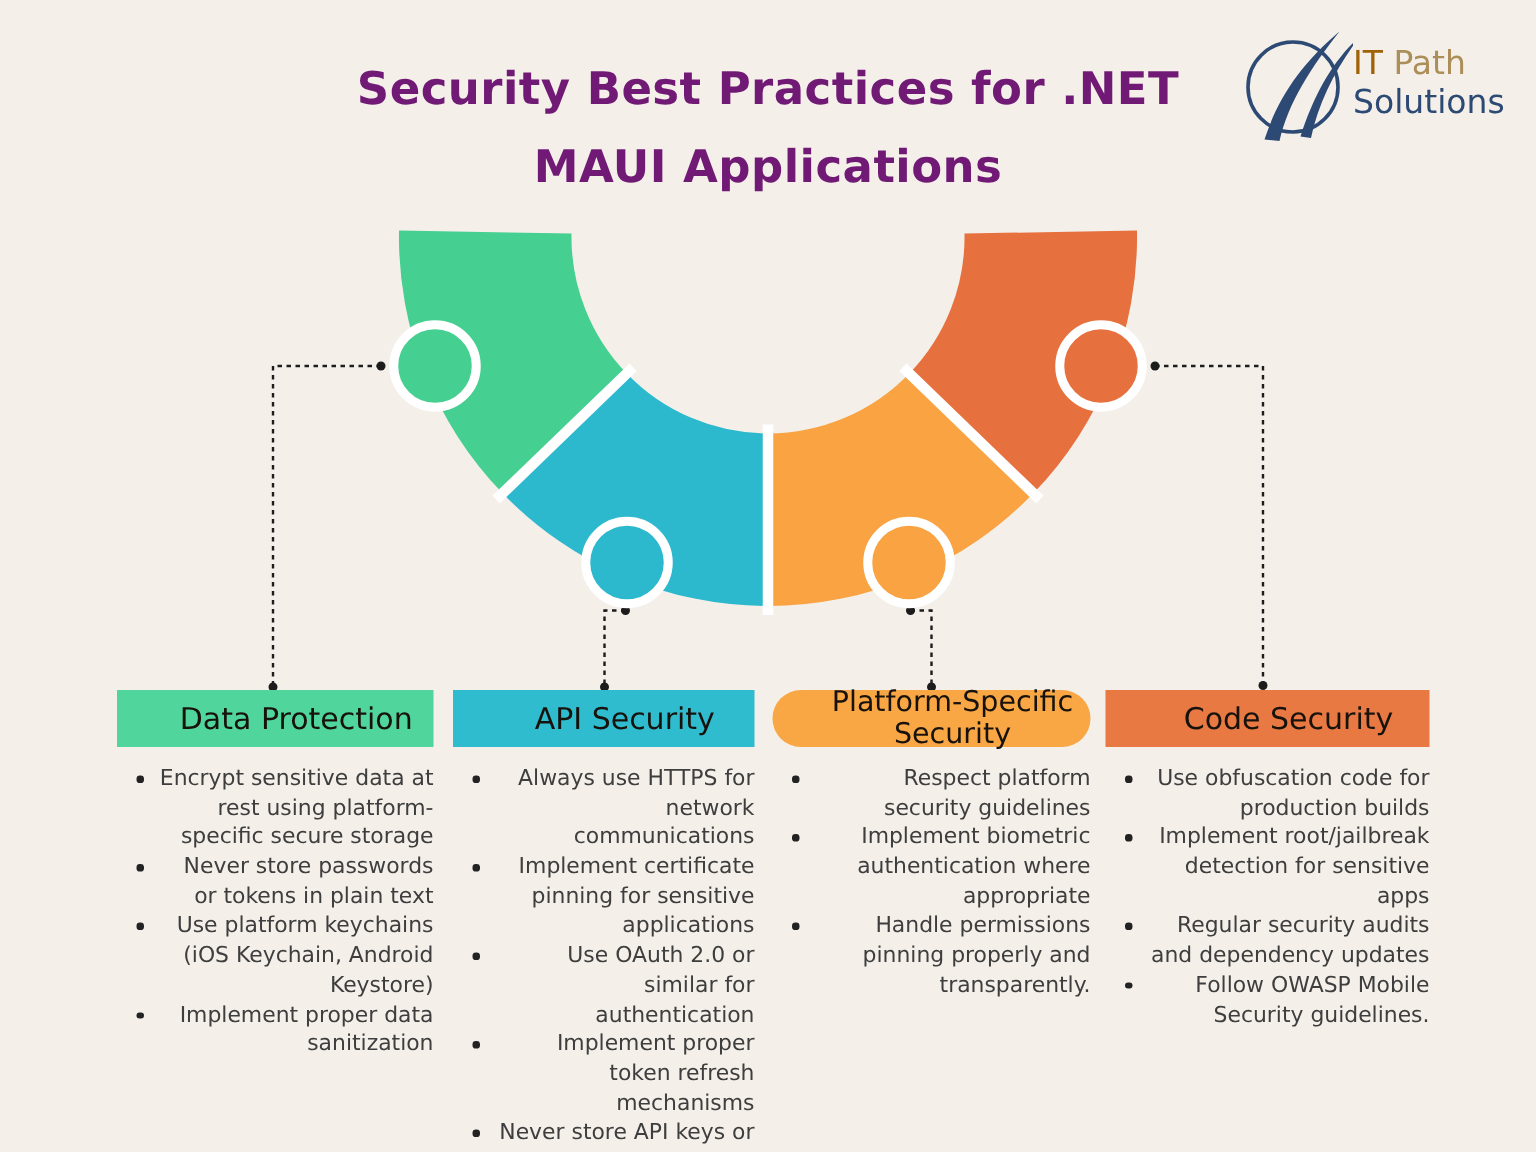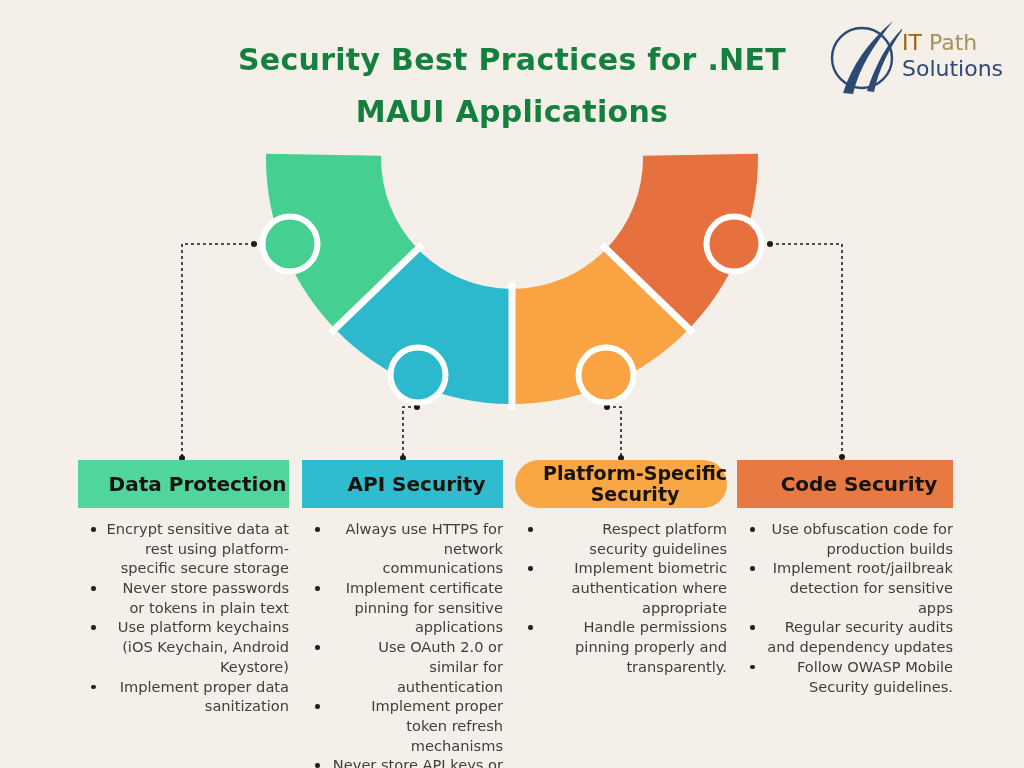--- a/index.html
+++ b/index.html
@@ -27,24 +27,24 @@
   }
   
   svg.diagram { position: absolute; left: 0; top: 0; pointer-events: none; }
   
   .col { position: absolute; top: 460px; }
   .col-1 { left: 78px;  width: 211px; }
   .col-2 { left: 302px; width: 201px; }
   .col-3 { left: 515px; width: 212px; }
   .col-4 { left: 737px; width: 216px; }
   .col-header {
-    height: 48px;
+    height: 38px;
     display: flex; align-items: center; justify-content: center;
     text-align: center;
-    font-size: 20px; font-weight: 700; line-height: 1.12;
+    font-size: 20px; font-weight: 400; line-height: 1.12;
     color: #17130c;
     padding-left: 28px;
   }
   .col-3 .col-header { font-size: 19px; border-radius: 24px; }
   .bullets {
     margin: 11px 0 0 0; padding: 0 0 0 10px;
     list-style: none;
     font-size: 14.6px; line-height: 1.35; color: #3e3e3e;
   }
   .bullets li { position: relative; padding-left: 18px; margin: 0; text-align: right; }
@@ -52,21 +52,21 @@
     content: ""; position: absolute; left: 3px; top: 8px;
     width: 4.5px; height: 4.5px; border-radius: 50%;
     background: #222;
   }
 </style>
 </head>
 <body>
 
 <div class="canvas" style="background-color: rgb(244, 239, 233);">
 
-  <h1 class="title" style="color: #15803d;">
+  <h1 class="title" style="color: #701a75;">
     <span>Security Best Practices for .NET</span><br>
     <span>MAUI Applications</span>
   </h1>
 
   <div class="logo">
     <svg width="76" height="80" viewBox="826 16 76 80">
       <circle cx="862" cy="56" r="30" fill="none" stroke-width="2.4" stroke="#2d4a74"></circle>
       <path d="M843,91 C852,63 868,40 893,19 C874,43 859,66 853,92 Z" fill="#2d4a74"></path>
       <path d="M867,89 C876,61 889,38 906,23 C891,43 879,66 874,90 Z" fill="#2d4a74"></path>
     </svg>

